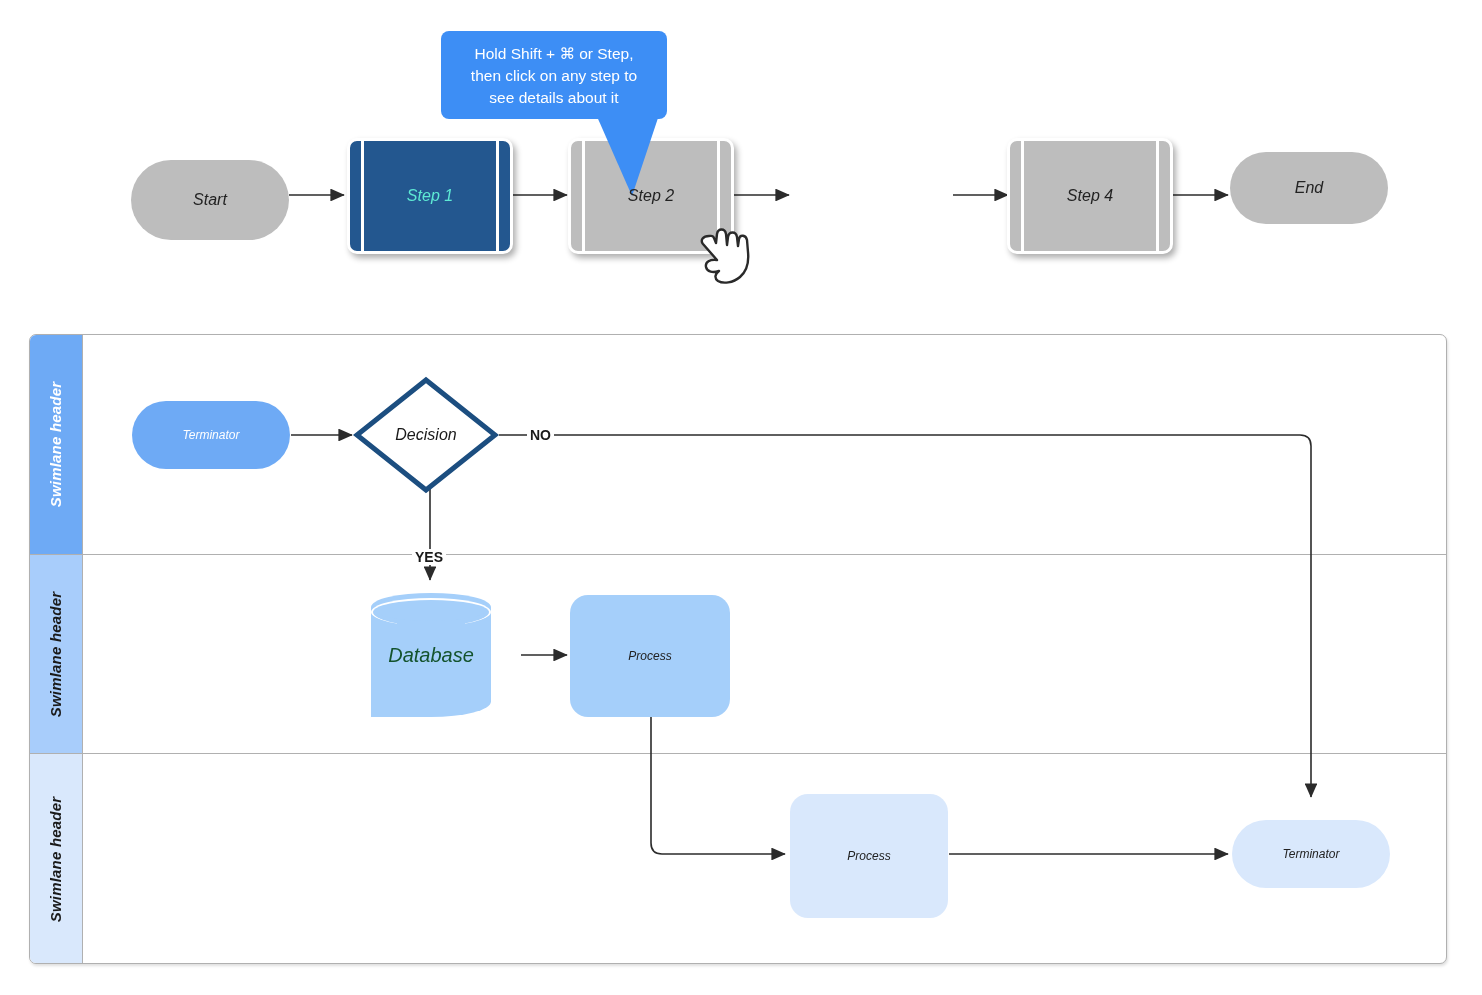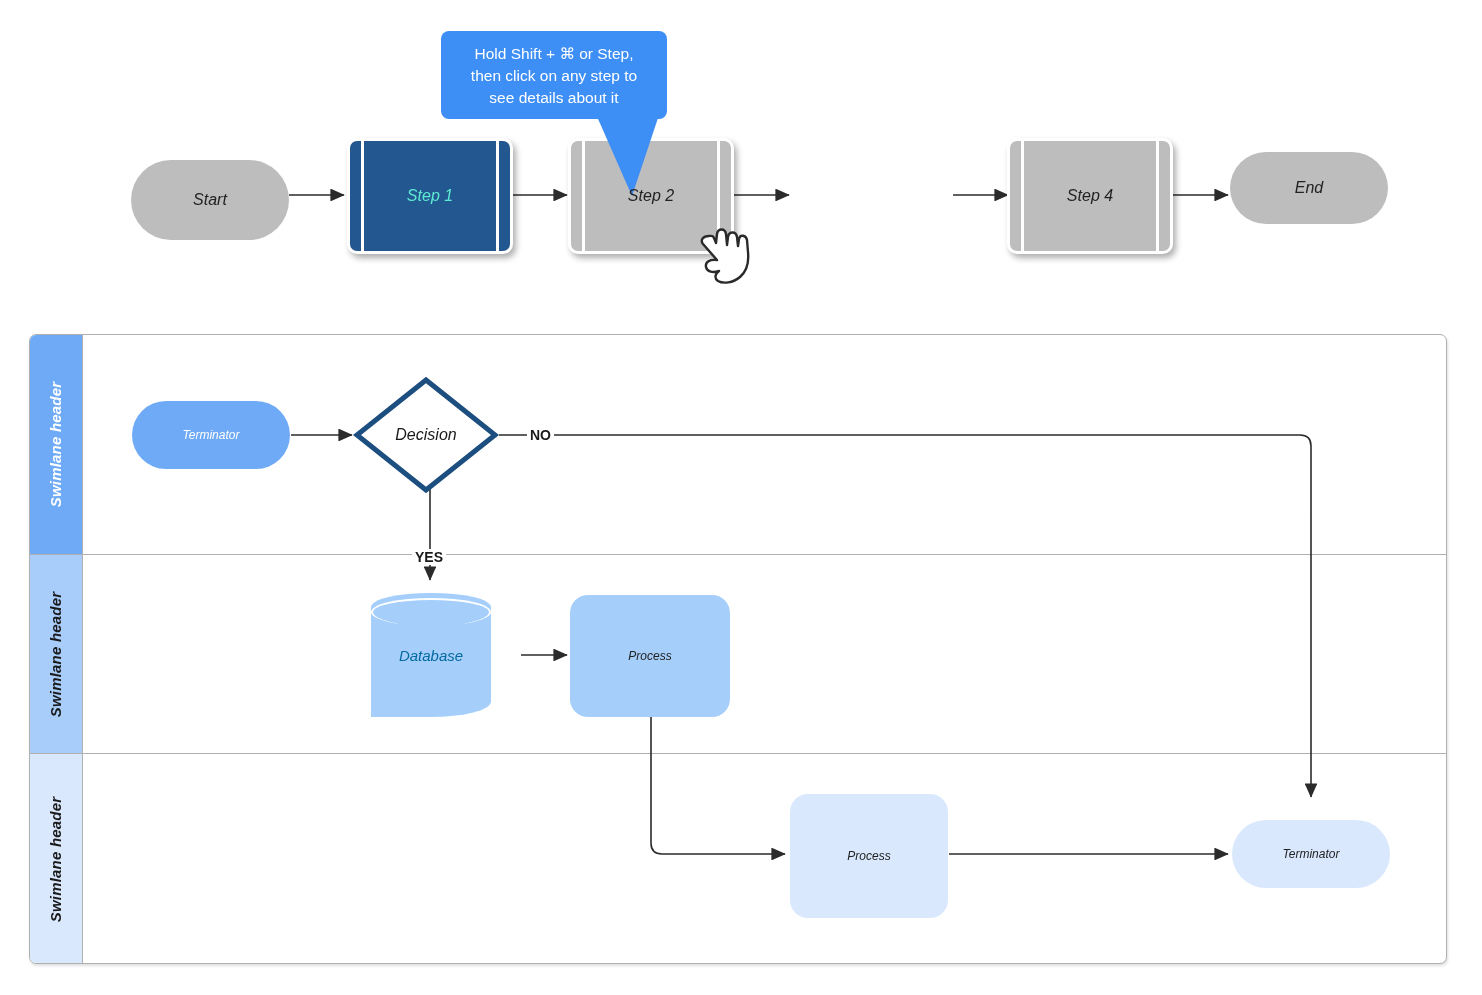--- a/index.html
+++ b/index.html
@@ -65,21 +65,21 @@
          font-style:italic;font-size:12px;color:#222;text-align:center;}
   .shape.pill-term{border-radius:44px;}
   .shape.proc{border-radius:18px;}
 
   .db-wrap{position:absolute;}
   .db-body{position:absolute;left:0;right:0;top:14px;bottom:0;border-radius:0 0 50%/0 0 14% 14%;}
   .db-top{position:absolute;left:0;right:0;top:0;height:28px;border-radius:50%;}
   .db-top-line{position:absolute;left:0;right:0;top:5px;height:28px;border-radius:50%;
                border:2px solid #ffffff;box-sizing:border-box;border-bottom:none;}
   .db-label{position:absolute;left:0;right:0;top:0;bottom:0;display:flex;
-            align-items:center;justify-content:center;font-style:italic;font-size:15px;color:#0369a1;}
+            align-items:center;justify-content:center;font-style:italic;font-size:20px;color:#14532d;}
 
   .diamond{position:absolute;}
   .edge-label{position:absolute;font-weight:bold;font-size:14px;color:#1a1a1a;
               background:#ffffff;padding:0 3px;}
 
   svg.conn{position:absolute;left:0;top:0;overflow:visible;pointer-events:none;}
   .cursor-ico{position:absolute;pointer-events:none;}
   .topstrip{position:absolute;left:624px;top:0;width:170px;height:4px;
             overflow:hidden;color:#9aa0a6;font-size:11px;line-height:11px;}
 </style>

